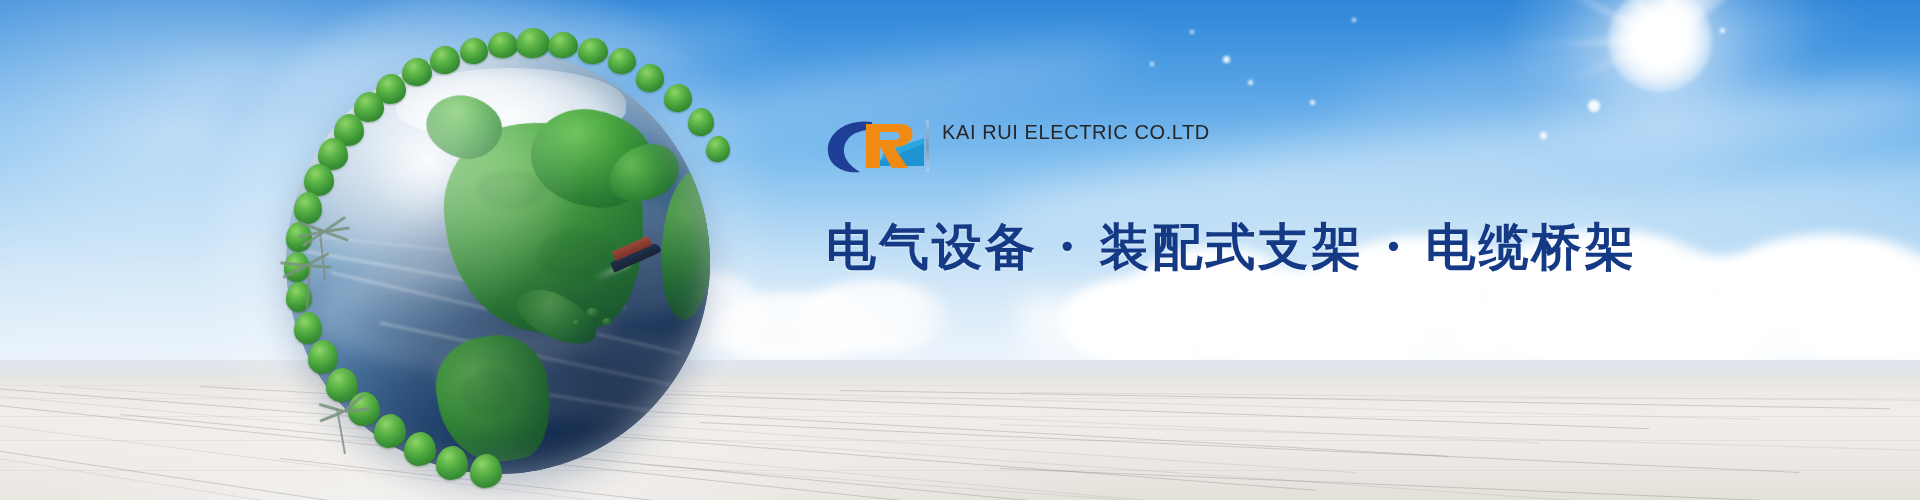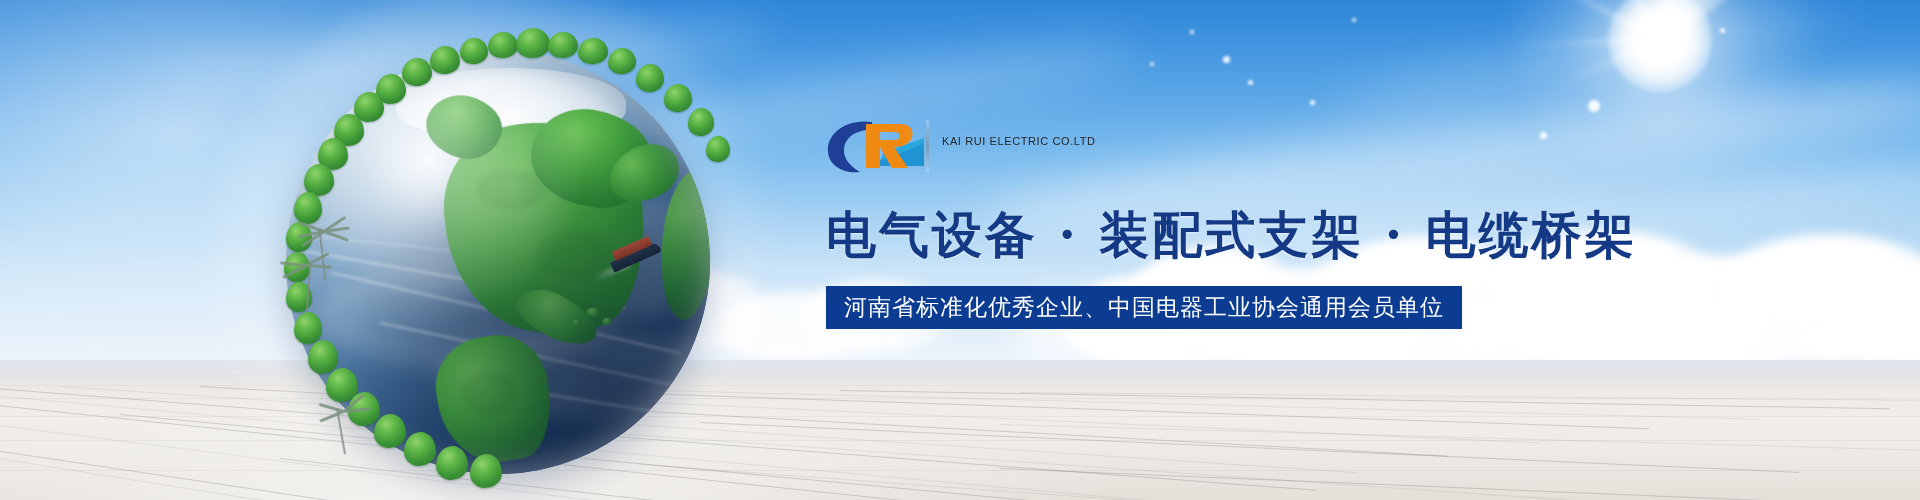--- a/index.html
+++ b/index.html
@@ -349,31 +349,31 @@
     font-family: "DejaVu Sans", "Liberation Sans", sans-serif;
     font-size: 34px;
     font-weight: 700;
     letter-spacing: 1.5px;
     color: #1b1b1b;
     line-height: 40px;
     white-space: nowrap;
   }
   .company-en {
     font-family: "Liberation Sans", "DejaVu Sans", sans-serif;
-    font-size: 11px;
+    font-size: 20px;
     font-weight: 400;
     letter-spacing: 0.6px;
     color: #262626;
     line-height: 22px;
-    margin-top: 20px;
+    margin-top: 11px;
     white-space: nowrap;
   }
 
   .tagline {
-    margin-top: 24px;
+    margin-top: 36px;
     font-family: "DejaVu Serif", "Liberation Serif", serif;
     font-size: 50px;
     font-weight: 700;
     letter-spacing: 3px;
     color: #143a86;
     line-height: 62px;
     white-space: nowrap;
     text-shadow: 0 1px 2px rgba(255,255,255,0.55);
   }
 
@@ -630,16 +630,15 @@
 
       <div class="logo-divider"></div>
 
       <div class="logo-names">
         <div class="company-en">KAI RUI ELECTRIC CO.LTD</div>
       </div>
     </div>
 
     <div class="tagline">电气设备 · 装配式支架 · 电缆桥架</div>
 
-    <div class="badge">河南省标准化优秀企业、中国电器工业协会通用会员单位</div>
   </div>
 
 </div>
 
 </body></html>

